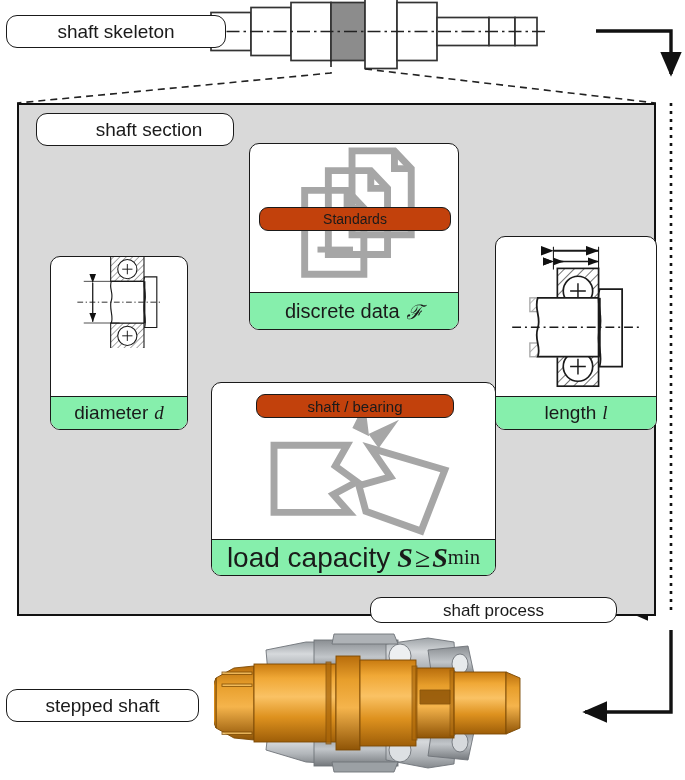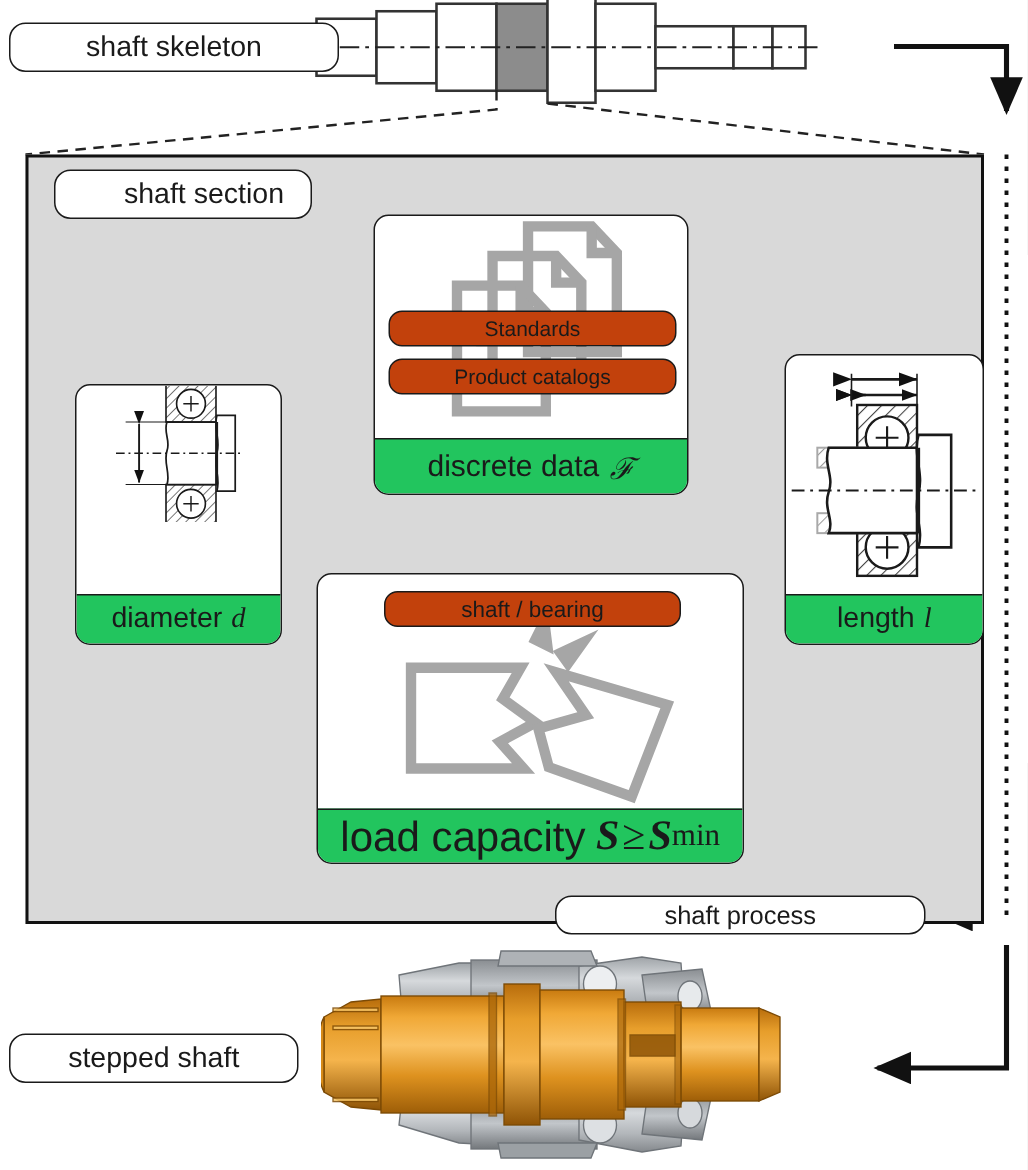--- a/index.html
+++ b/index.html
@@ -20,51 +20,51 @@
     border:1.6px solid #1a1a1a;
     border-radius:11px;
     display:flex;align-items:center;justify-content:center;
     text-align:center;
     line-height:1;
     white-space:nowrap;
     z-index:6;
   }
 
   #label-shaft-skeleton{left:6px;top:15px;width:220px;height:33px;font-size:19px;}
-  #label-shaft-section{left:36px;top:113px;width:172px;height:33px;font-size:19px;padding-left:28px;}
+  #label-shaft-section{left:36px;top:113px;width:198px;height:33px;font-size:19px;padding-left:28px;}
   #label-stepped-shaft{left:6px;top:689px;width:193px;height:33px;font-size:19px;}
   #label-design-process{left:370px;top:597px;width:247px;height:26px;font-size:17px;}
 
   
   #panel-shaft-section{
     position:absolute;left:17px;top:103px;width:639px;height:513px;
     background:#d9d9d9;border:2.2px solid #111;box-sizing:border-box;z-index:1;
   }
 
   
   .card{
     position:absolute;box-sizing:border-box;
     background:#ffffff;border:1.7px solid #1a1a1a;border-radius:10px;
     z-index:5;overflow:hidden;
     display:flex;flex-direction:column;
   }
   .card .body{position:relative;flex:1 1 auto;overflow:hidden;}
   .card .caption{
     flex:0 0 auto;border-top:1.7px solid #1a1a1a;
     display:flex;align-items:center;justify-content:center;
-    background:#22c55e;white-space:nowrap;
+    background:#86efac;white-space:nowrap;
   }
 
   #card-discrete-data{left:249px;top:143px;width:210px;height:187px;}
   #card-discrete-data .caption{height:36px;font-size:20px;}
 
   #card-diameter{left:50px;top:256px;width:138px;height:174px;gap:48px;}
   #card-diameter .caption{height:32px;font-size:19px;}
 
-  #card-length{left:523px;top:236px;width:133px;height:194px;}
+  #card-length{left:495px;top:236px;width:162px;height:194px;}
   #card-length .caption{height:32px;font-size:19px;}
 
   #card-load-capacity{left:211px;top:382px;width:285px;height:194px;}
   #card-load-capacity .caption{height:35px;font-size:28px;}
 
   .inner-pill{
     position:absolute;box-sizing:border-box;
     background:#c2410c;border:1.4px solid #1a1a1a;border-radius:9px;
     display:flex;align-items:center;justify-content:center;
     white-space:nowrap;z-index:3;
@@ -179,23 +179,20 @@
           <path d="M55,47 L98,47 L115,65 L115,132 L55,132 Z"></path>
           <path d="M98,47 L98,65 L115,65"></path>
         </g>
         <g fill="#a6a6a6" stroke="none">
           <rect x="68" y="82" width="36" height="6"></rect>
           <rect x="68" y="104" width="36" height="6"></rect>
         </g>
       </svg>
       <div class="inner-pill" id="pill-standards">
         <span>Standards</span>
-      </div>
-      <div class="inner-pill" id="pill-product-catalogs">
-        <span>Product catalogs</span>
       </div>
     </div>
     <div class="caption">
       <span>discrete data</span>
       <span class="mcal" style="padding-left:7px;">ℱ</span>
     </div>
   </div>
 
   <div class="card" id="card-diameter">
     <div class="body">

